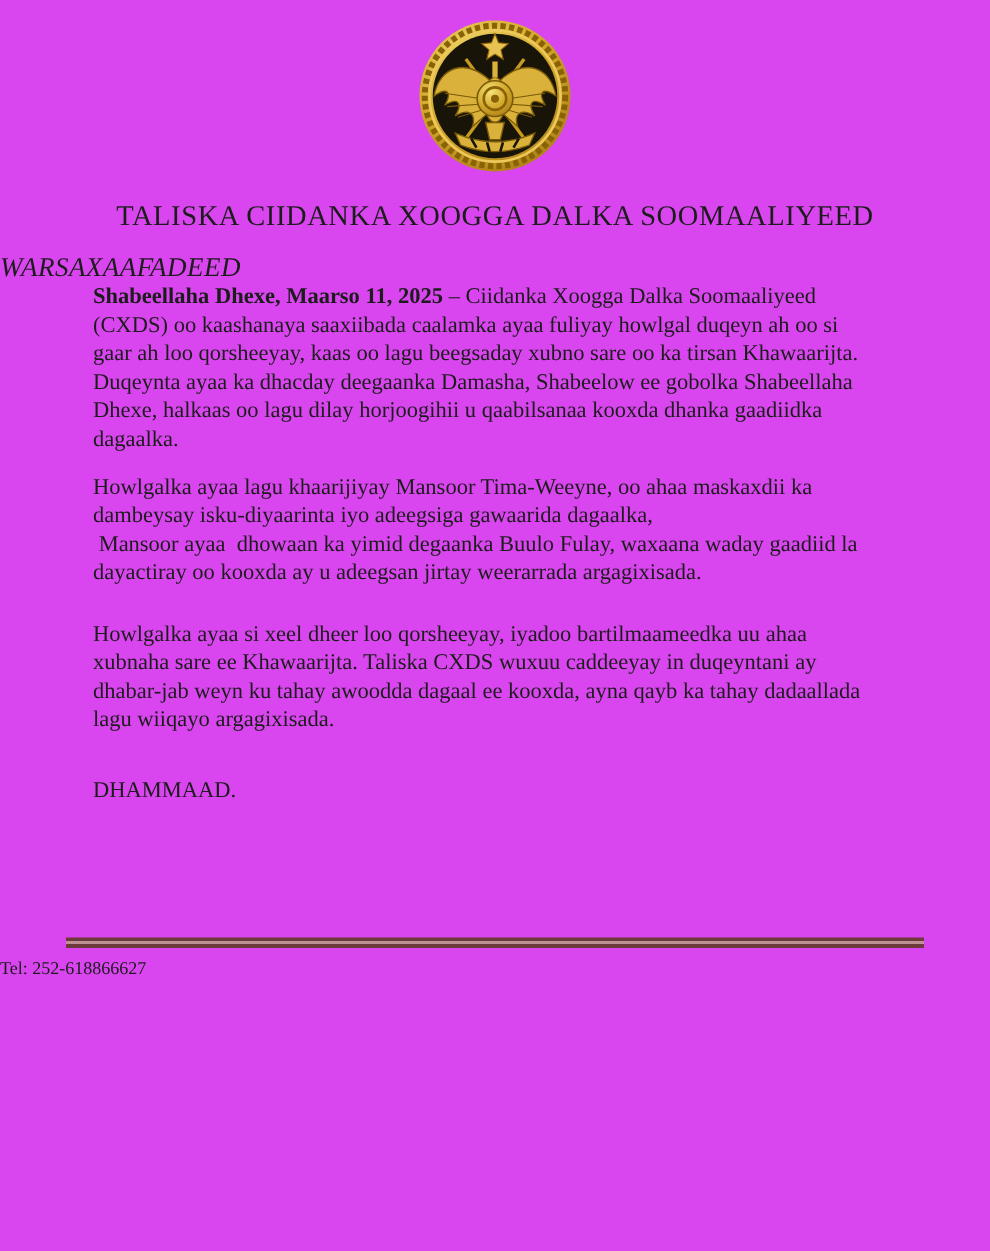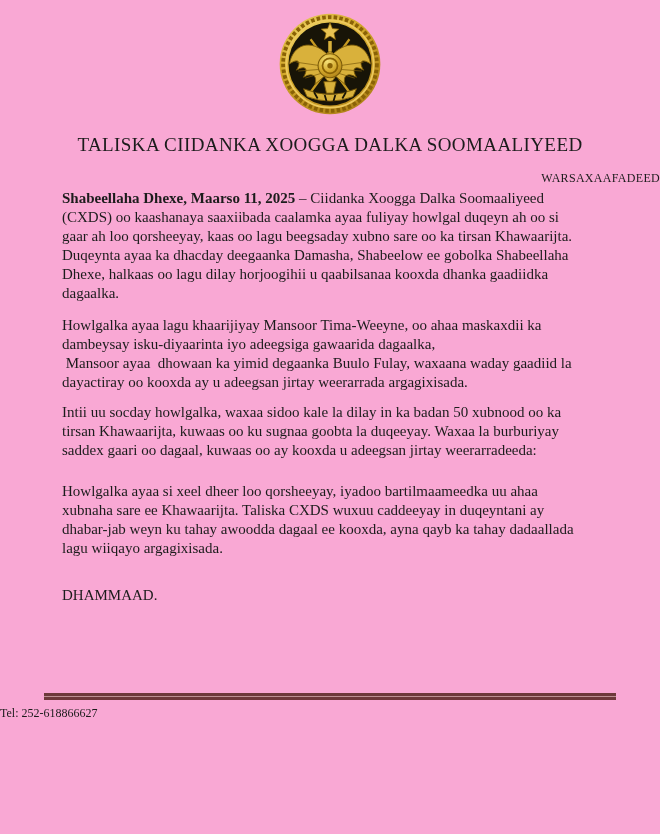--- a/index.html
+++ b/index.html
@@ -5,21 +5,21 @@
   html, body {
     margin: 0;
     padding: 0;
     background: #e9e9e9;
   }
   .page {
     position: relative;
     width: 660px;
     height: 834px;
     margin: 0 auto;
-    background: #f9a8d4;
+    background: #d946ef;
     font-family: "Liberation Serif", "DejaVu Serif", serif;
     color: #1c1c1c;
     overflow: hidden;
   }
   .emblem-wrap {
     text-align: center;
     padding-top: 11px;
     height: 107px;
   }
   .emblem-wrap svg {
@@ -29,25 +29,26 @@
   .doc-title {
     margin: 16px 0 0 0;
     font-size: 19px;
     font-weight: normal;
     text-align: center;
     letter-spacing: 0.4px;
     line-height: 22px;
   }
   .doc-subtitle {
     margin: 13px 0 0 0;
-    font-size: 12px;
+    font-size: 18px;
     font-weight: normal;
-    text-align: right;
+    text-align: left;
     letter-spacing: 0.3px;
     line-height: 18px;
+    font-style: italic;
   }
   .body-text {
     padding: 0 72px 0 62px;
   }
   .body-text p {
     margin: 0;
     font-size: 15px;
     line-height: 19px;
     text-align: left;
     white-space: pre-wrap;
@@ -121,21 +122,20 @@
     </svg>
   </div>
 
   <h1 class="doc-title">TALISKA CIIDANKA XOOGGA DALKA SOOMAALIYEED</h1>
   <h2 class="doc-subtitle">WARSAXAAFADEED</h2>
 
   <div class="body-text">
     <p class="p1"><span class="p-date-lead">Shabeellaha Dhexe, Maarso 11, 2025</span><span> – Ciidanka Xoogga Dalka Soomaaliyeed (CXDS) oo kaashanaya saaxiibada caalamka ayaa fuliyay howlgal duqeyn ah oo si gaar ah loo qorsheeyay, kaas oo lagu beegsaday xubno sare oo ka tirsan Khawaarijta. Duqeynta ayaa ka dhacday deegaanka Damasha, Shabeelow ee gobolka Shabeellaha Dhexe, halkaas oo lagu dilay horjoogihii u qaabilsanaa kooxda dhanka gaadiidka dagaalka.</span></p>
     <p class="p2">Howlgalka ayaa lagu khaarijiyay Mansoor Tima-Weeyne, oo ahaa maskaxdii ka dambeysay isku-diyaarinta iyo adeegsiga gawaarida dagaalka,
  Mansoor ayaa  dhowaan ka yimid degaanka Buulo Fulay, waxaana waday gaadiid la dayactiray oo kooxda ay u adeegsan jirtay weerarrada argagixisada.</p>
-    <p class="p3">Intii uu socday howlgalka, waxaa sidoo kale la dilay in ka badan 50 xubnood oo ka tirsan Khawaarijta, kuwaas oo ku sugnaa goobta la duqeeyay. Waxaa la burburiyay saddex gaari oo dagaal, kuwaas oo ay kooxda u adeegsan jirtay weerarradeeda:</p>
     <p class="p5">Howlgalka ayaa si xeel dheer loo qorsheeyay, iyadoo bartilmaameedka uu ahaa xubnaha sare ee Khawaarijta. Taliska CXDS wuxuu caddeeyay in duqeyntani ay dhabar-jab weyn ku tahay awoodda dagaal ee kooxda, ayna qayb ka tahay dadaallada lagu wiiqayo argagixisada.</p>
     <p class="closing">DHAMMAAD.</p>
   </div>
 
   <div class="footer">
     <div class="footer-rule"></div>
     <div class="footer-line footer-tel">Tel: 252-618866627</div>
   </div>
 
 </div>

